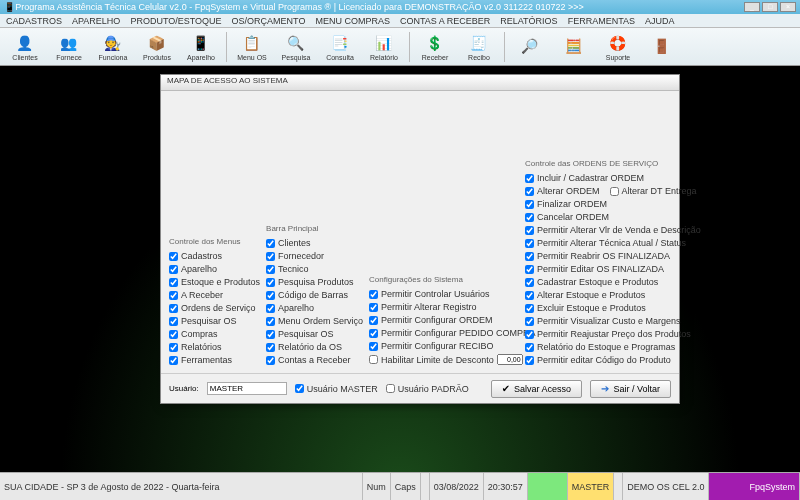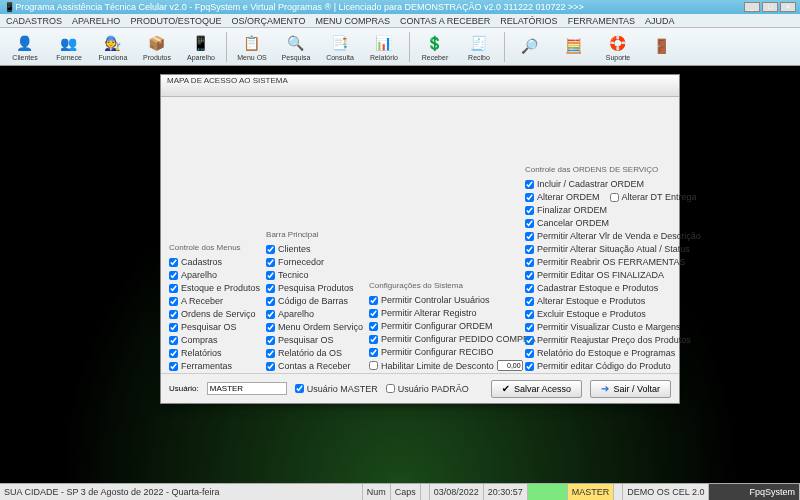--- a/index.html
+++ b/index.html
@@ -8,39 +8,39 @@
 .titlebar .spacer { flex: 1; }
 .winbtn { width: 16px; height: 10px; background: #e0e0e0; border: 1px solid #888; margin-left: 2px; text-align: center; font-size: 7px; line-height: 8px; }
 .menubar { background: #e8f0f4; height: 14px; display: flex; align-items: center; padding: 0 6px; gap: 10px; font-size: 8px; color: #333; border-bottom: 1px solid #bbb; }
 .toolbar { background: linear-gradient(#f4f8fa,#e2ecf0); height: 38px; display: flex; align-items: center; padding: 2px 4px; gap: 2px; border-bottom: 1px solid #999; }
 .tbtn { display: flex; flex-direction: column; align-items: center; justify-content: center; width: 42px; height: 34px; cursor: pointer; border-radius: 2px; }
 .tbtn .ico { width: 20px; height: 20px; display: flex; align-items: center; justify-content: center; font-size: 14px; }
 .tbtn .lbl { font-size: 7px; color: #333; margin-top: 1px; }
 .tsep { width: 1px; height: 30px; background: #bbb; margin: 0 2px; }
 .workspace { position: absolute; top: 66px; left: 0; right: 0; bottom: 12px; background: radial-gradient(ellipse at 50% 100%, #1a4a1a 0%, #000 60%); }
 .dialog { position: absolute; left: 160px; top: 74px; width: 520px; height: 330px; background: #f0f0f0; border: 1px solid #888; box-shadow: 2px 2px 8px rgba(0,0,0,.5); }
-.dlg-title { background: linear-gradient(#fff,#e0e0e0); height: 22px; padding: 1px 6px; font-size: 8px; color: #333; border-bottom: 1px solid #bbb; }
+.dlg-title { background: linear-gradient(#fff,#e0e0e0); height: 16px; padding: 1px 6px; font-size: 8px; color: #333; border-bottom: 1px solid #bbb; }
 .dlg-body { padding: 6px 8px; display: flex; gap: 6px; height: 280px; align-items: flex-end; }
 .col { display: flex; flex-direction: column; gap: 3px; }
 .col-head { font-size: 8px; color: #666; margin-bottom: 2px; }
 .chk { display: flex; align-items: center; gap: 3px; font-size: 8px; color: #333; white-space: nowrap; }
 .chk input { width: 9px; height: 9px; }
 .subhead { font-size: 8px; color: #666; margin-top: 6px; }
 .numrow { display: flex; align-items: center; gap: 3px; }
 .numrow input[type=text] { width: 26px; height: 11px; font-size: 7px; text-align: right; }
 .dlg-foot { position: absolute; bottom: 0; left: 0; right: 0; height: 30px; border-top: 1px solid #ccc; display: flex; align-items: center; padding: 0 8px; gap: 8px; }
 .dlg-foot .ulab { font-size: 8px; }
 .dlg-foot input[type=text] { width: 80px; height: 13px; font-size: 8px; padding: 0 2px; background: #fff; border: 1px solid #aaa; }
 .btn { display: inline-flex; align-items: center; gap: 4px; height: 18px; padding: 0 10px; border: 1px solid #999; background: linear-gradient(#fff,#e0e0e0); border-radius: 2px; font-size: 8px; cursor: pointer; }
 .btn .bi { font-size: 10px; }
-.statusbar { position: absolute; bottom: 0; left: 0; right: 0; height: 17px; background: #e8e8e8; border-top: 1px solid #aaa; display: flex; align-items: center; font-size: 7px; color: #333; justify-content: space-between; }
+.statusbar { position: absolute; bottom: 0; left: 0; right: 0; height: 28px; background: #e8e8e8; border-top: 1px solid #aaa; display: flex; align-items: center; font-size: 7px; color: #333; justify-content: space-between; }
 .sb-cell { padding: 0 4px; border-right: 1px solid #bbb; height: 100%; display: flex; align-items: center; }
 .sb-green { background: #7de87d; }
 .sb-yellow { background: #ffe070; }
-.sb-red { background: #404040; color: #fff; padding-left: 40px; }
+.sb-red { background: #a21caf; color: #fff; padding-left: 40px; }
 .col1 { width: 92px; } .col2 { width: 102px; } .col3 { width: 150px; } .col4 { flex: 1; }
 .inline2 { display: flex; gap: 10px; }
 </style>
 </head>
 <body>
 
 <div class="titlebar">
   <span>📱</span>
   <span>Programa Assistência Técnica Celular v2.0 - FpqSystem e Virtual Programas ® | Licenciado para  DEMONSTRAÇÃO v2.0 311222 010722 &gt;&gt;&gt;</span>
   <span class="spacer"></span>
@@ -266,25 +266,25 @@
         <label class="chk">
           <input type="checkbox" checked="" style="">
           <span>Cancelar ORDEM</span>
         </label>
         <label class="chk">
           <input type="checkbox" checked="" style="">
           <span>Permitir Alterar Vlr de Venda e Descrição</span>
         </label>
         <label class="chk">
           <input type="checkbox" checked="" style="">
-          <span>Permitir Alterar Situação Atual / Status</span>
-        </label>
-        <label class="chk">
-          <input type="checkbox" checked="" style="">
-          <span>Permitir Reabrir OS FERRAMENTAS</span>
+          <span>Permitir Alterar Técnica Atual / Status</span>
+        </label>
+        <label class="chk">
+          <input type="checkbox" checked="" style="">
+          <span>Permitir Reabrir OS FINALIZADA</span>
         </label>
         <label class="chk">
           <input type="checkbox" checked="" style="">
           <span>Permitir Editar OS FINALIZADA</span>
         </label>
         <label class="chk">
           <input type="checkbox" checked="" style="">
           <span>Cadastrar Estoque e Produtos</span>
         </label>
         <label class="chk">

